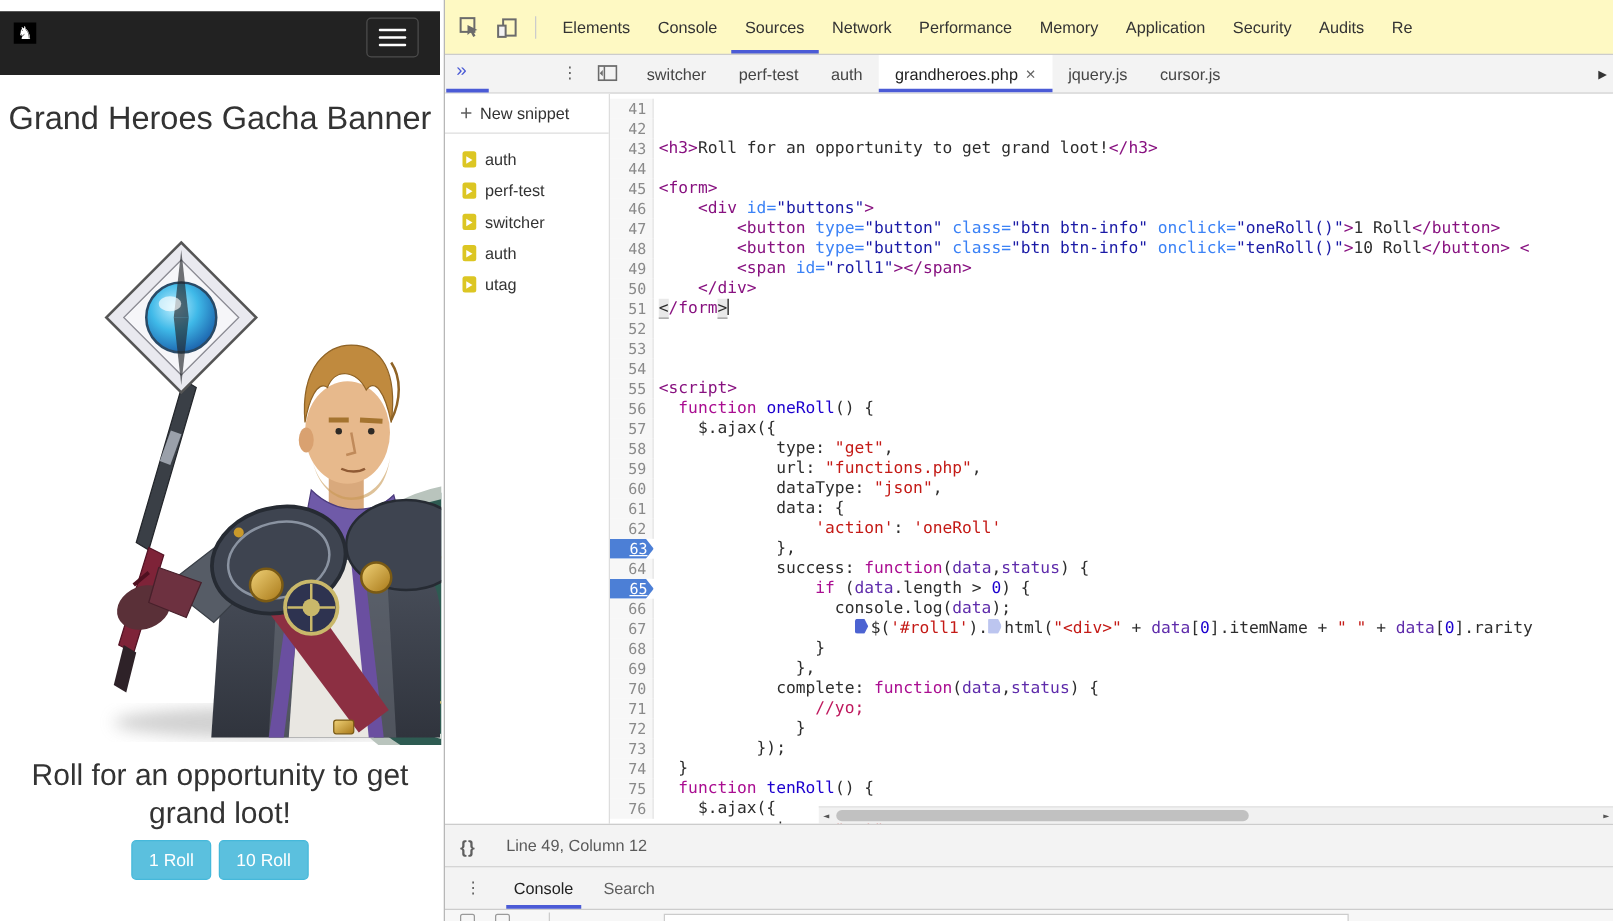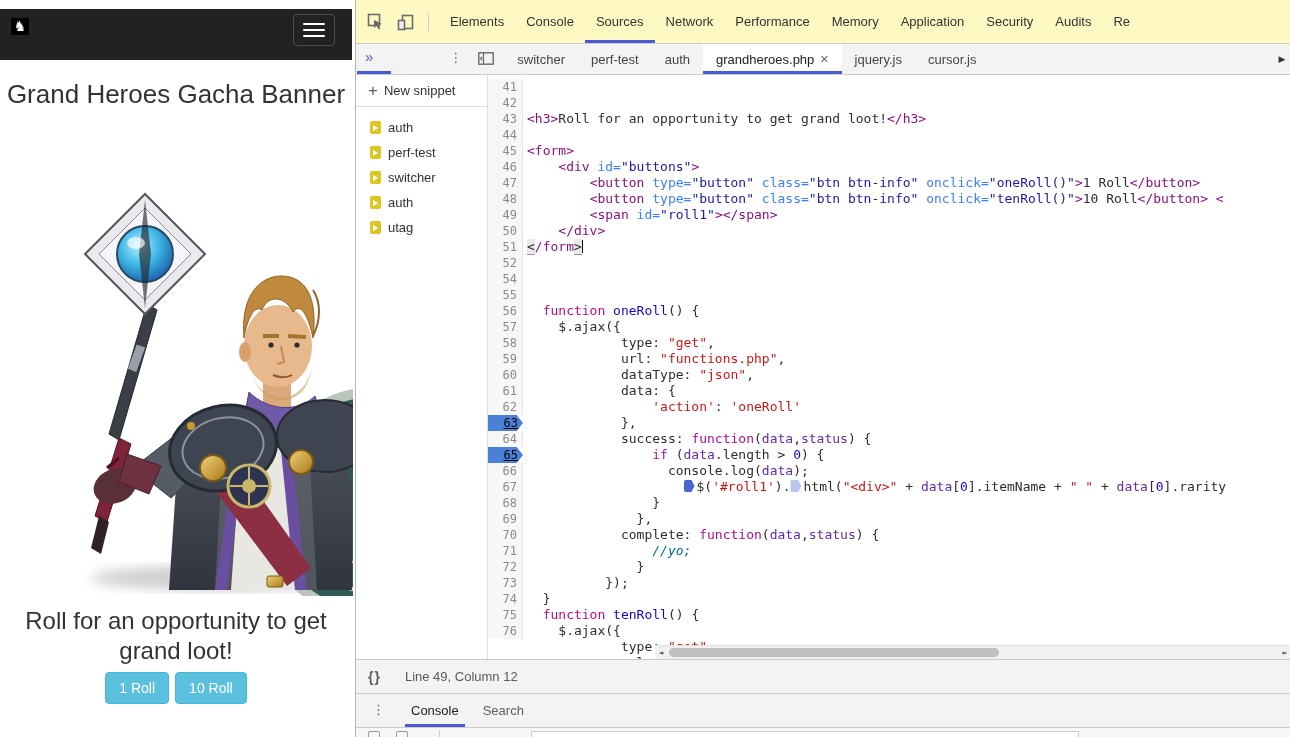--- a/index.html
+++ b/index.html
@@ -56,26 +56,26 @@
   .snip-icon { width:11px; height:13px; background:#dcc623; border-radius:2px; position:relative; flex:0 0 auto; }
   .snip-icon::after { content:''; position:absolute; left:3px; top:3.5px; border-left:5px solid #fff;
     border-top:3px solid transparent; border-bottom:3px solid transparent; }
 
   .editor { position:absolute; left:132px; top:0; right:0; height:584px; overflow:hidden;
     font-family:"DejaVu Sans Mono","Liberation Mono",monospace; font-size:13px; }
   .ed-lines { position:absolute; left:0; top:4px; right:0; }
   .ed-row { display:flex; height:16px; line-height:16px; }
   .gut { width:35px; flex:0 0 auto; text-align:right; padding-right:5px; color:#8a8a8a; font-size:12px;
     background:#f7f7f7; border-right:1px solid #e3e3e3; cursor:pointer; }
-  .gut.bp { background:#4c7fd6; color:#000000;
+  .gut.bp { background:#4c7fd6; color:#ffffff;
     clip-path:polygon(0 0, 82% 0, 100% 50%, 82% 100%, 0 100%); border-right:none;text-decoration:underline; }
   .code { white-space:pre; padding-left:4px; color:#2d2d2d;margin-top:32px; }
   .tag{color:#881280} .attr{color:#3b82f6} .val{color:#1a1aa6} .str{color:#c41a16}
   .kw{color:#aa0d91} .fn{color:#1c00cf} .vr{color:#5f2cab} .num{color:#1c00cf}
-  .cmt{color:#0369a1;font-style:italic} .pl{color:#2d2d2d}
+  .cmt{color:#be185d;} .pl{color:#2d2d2d}
   .m{background:#e9e9e9;border-bottom:1px solid #9a9a9a}
   .bpa,.bpi{display:inline-block;width:11px;height:12px;vertical-align:-1px;margin:0 2px 0 0;
     clip-path:polygon(0 0, 72% 0, 100% 50%, 72% 100%, 0 100%); border-radius:2px;}
   .bpa{background:#4c63d2} .bpi{background:#bcc5ef}
   .cur{display:inline-block;width:1px;height:13px;background:#111;vertical-align:-2px}
 
   .hscroll { position:absolute; left:167px; right:0; bottom:0; height:14px; background:#f1f1f1;
     border-top:1px solid #e0e0e0; }
   .hs-arrow { position:absolute; top:0; width:12px; height:13px; color:#555; font-size:8px; line-height:13px; text-align:center; cursor:pointer; }
   .hs-thumb { position:absolute; left:14px; top:2px; width:330px; height:9px; background:#c1c1c1; border-radius:5px; cursor:pointer; }
@@ -340,20 +340,24 @@
           </div>
           <div class="ed-row">
             <div class="gut">51</div>
             <div class="code"></div>
           </div>
           <div class="ed-row">
             <div class="gut">52</div>
             <div class="code"></div>
           </div>
           <div class="ed-row">
+            <div class="gut">53</div>
+            <div class="code"><span class="tag">&lt;script&gt;</span></div>
+          </div>
+          <div class="ed-row">
             <div class="gut">54</div>
             <div class="code"><span class="pl">  </span><span class="kw">function </span><span class="fn">oneRoll</span><span class="pl">() {</span></div>
           </div>
           <div class="ed-row">
             <div class="gut">55</div>
             <div class="code"><span class="pl">    $.ajax({</span></div>
           </div>
           <div class="ed-row">
             <div class="gut">56</div>
             <div class="code"><span class="pl">            type: </span><span class="str">"get"</span><span class="pl">,</span></div>

